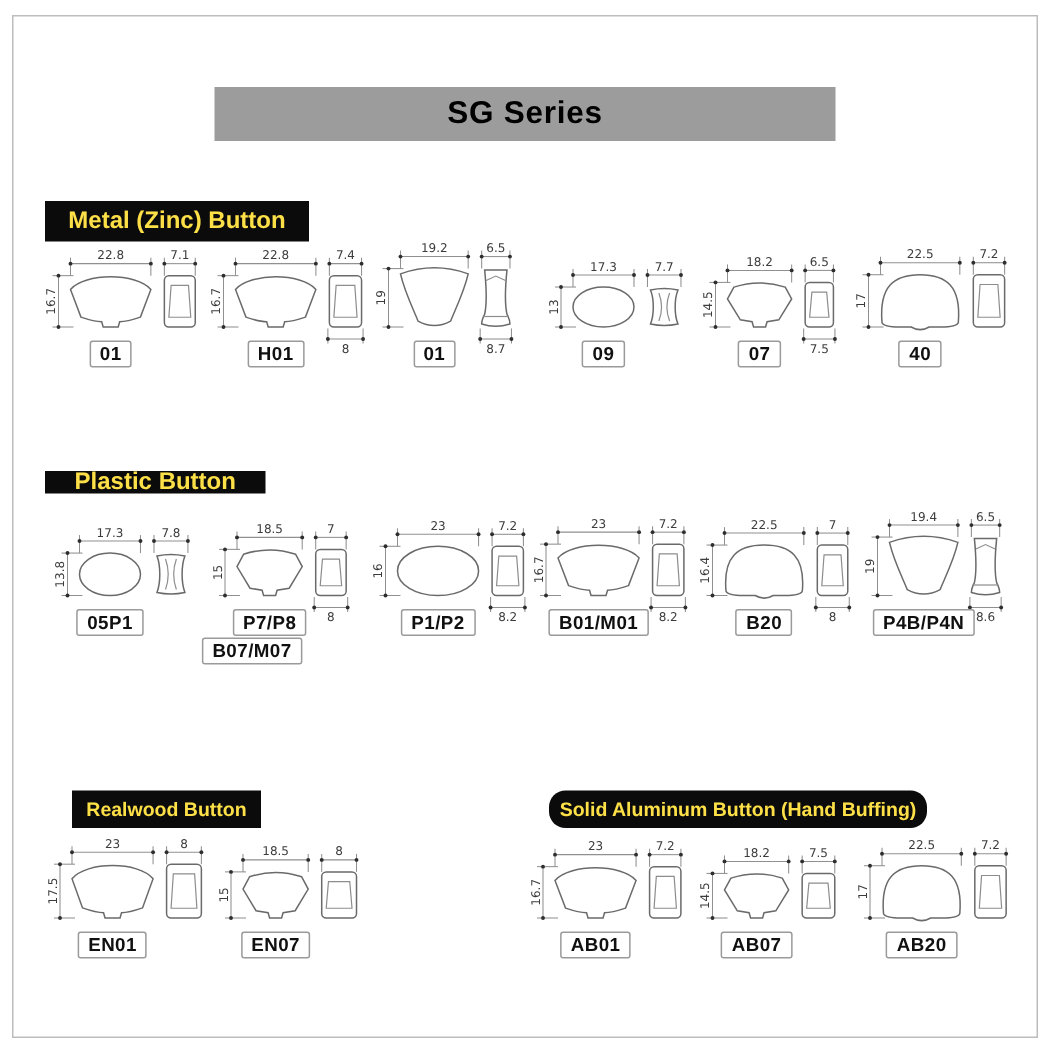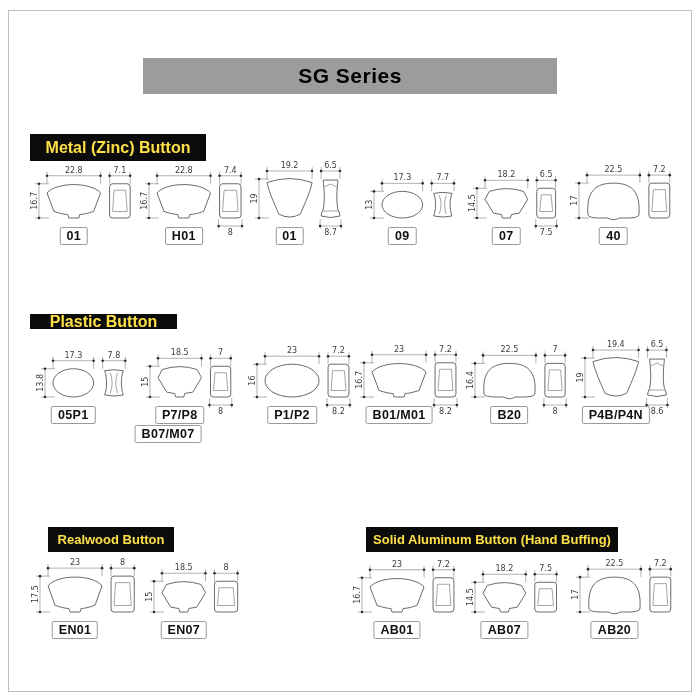--- a/index.html
+++ b/index.html
@@ -9,21 +9,21 @@
          border:1px solid #bdbdbd;pointer-events:none;}
   .title-bar{position:absolute;left:143px;top:58px;width:414px;height:36px;
              background:#9c9c9c;color:#000000;display:flex;align-items:center;
              justify-content:center;gap:44px;font-weight:bold;font-size:21px;
              letter-spacing:.5px;}
   .section-bar{position:absolute;background:#0b0b0b;color:#fde047;display:flex;
                align-items:center;justify-content:center;font-weight:bold;}
   .bar-metal{left:30px;top:134px;width:176px;height:27px;font-size:16px;}
   .bar-plastic{left:30px;top:314px;width:147px;height:15px;font-size:16px;}
   .bar-realwood{left:48px;top:527px;width:126px;height:25px;font-size:13px;}
-  .bar-aluminum{left:366px;top:527px;width:252px;height:25px;font-size:13px;}
+  .bar-aluminum{left:366px;top:527px;width:252px;height:25px;font-size:13px;border-radius:11px;}
   .btn-group{position:absolute;}
   .btn-group svg{position:absolute;left:0;top:0;overflow:visible;}
   .shape{fill:#fff;stroke:#6a6a6a;stroke-width:1;}
   .inner{fill:none;stroke:#8d8d8d;stroke-width:.8;}
   .dim{fill:none;stroke:#909090;stroke-width:.7;}
   .dot{fill:#2e2e2e;}
   .dtxt{font-family:"DejaVu Sans",sans-serif;font-size:8px;fill:#3c3c3c;}
   .model-label{position:absolute;transform:translateX(-50%);white-space:nowrap;
                border:1.5px solid #9a9a9a;border-radius:2px;background:#fff;
                padding:0 6px;font-weight:bold;font-size:12.5px;line-height:16px;

